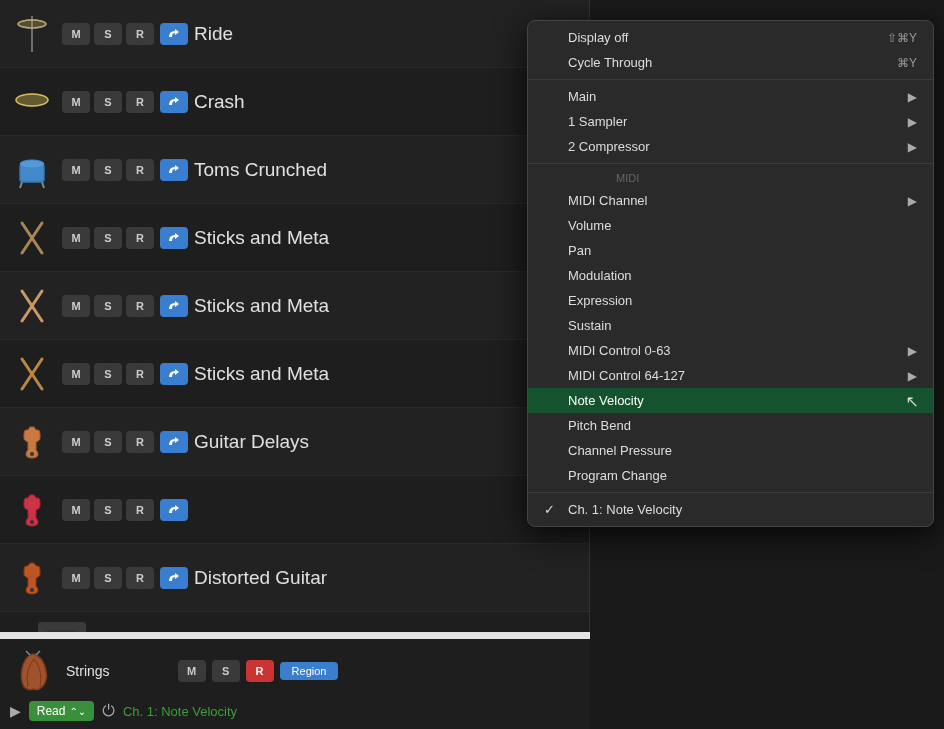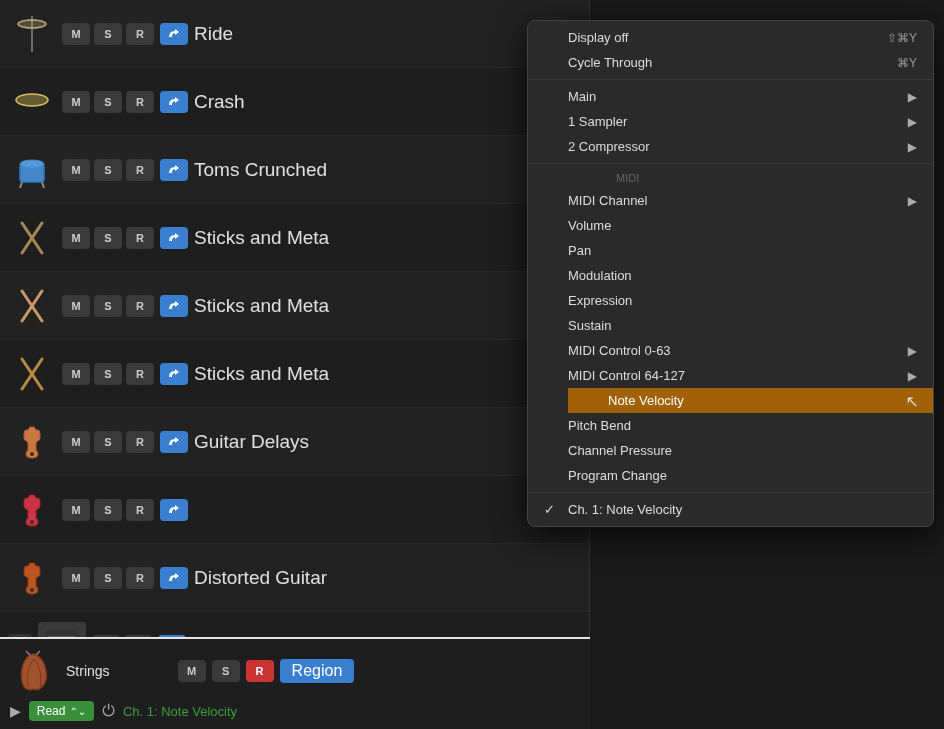--- a/index.html
+++ b/index.html
@@ -133,21 +133,21 @@
       flex-shrink: 0;
     }
 
     
     .strings-section {
       position: absolute;
       left: 0;
       bottom: 0;
       width: 590px;
       background: #1e1e1e;
-      border-top: 2px solid #e5e5e5;
+      border-top: 7px solid #e5e5e5;
       padding: 8px 10px;
     }
 
     .strings-header {
       display: flex;
       align-items: center;
       gap: 8px;
       margin-bottom: 6px;
     }
 
@@ -163,21 +163,21 @@
       gap: 6px;
       margin-left: 60px;
     }
 
     .region-btn {
       background: #3a7fcf;
       color: white;
       border: none;
       border-radius: 4px;
       padding: 3px 12px;
-      font-size: 16px;
+      font-size: 11px;
       cursor: pointer;
     }
 
     .strings-bottom {
       display: flex;
       align-items: center;
       gap: 8px;
     }
 
     .play-triangle {
@@ -230,23 +230,22 @@
       display: flex;
       align-items: center;
       padding: 5px 16px;
       cursor: pointer;
       color: #ddd;
       font-size: 13px;
       position: relative;
     }
 
     .menu-item.highlighted {
-      background: #a16207;
+      background: #14532d;
       color: white;
-      margin-left: 40px;
     }
 
     .menu-item.dimmed {
       color: #666;
       cursor: default;
     }
 
     .menu-item .shortcut {
       margin-left: auto;
       color: #999;

